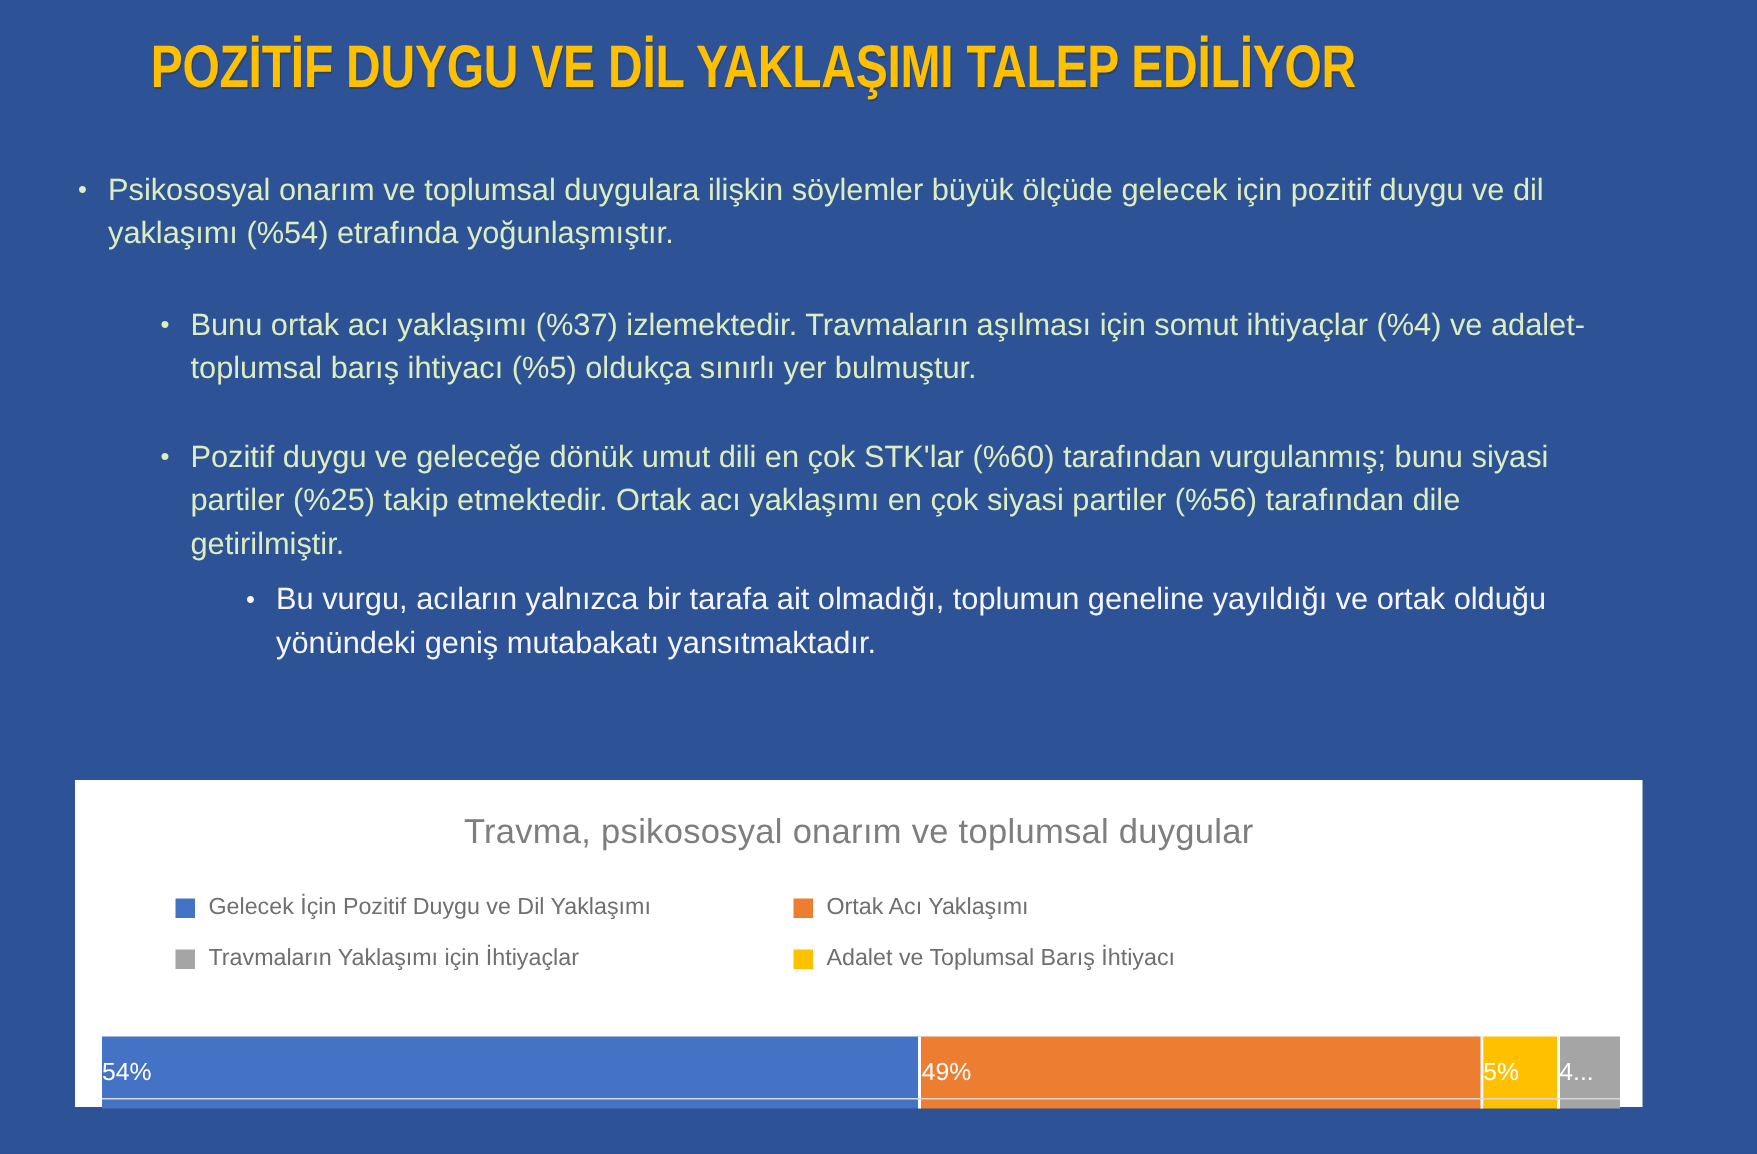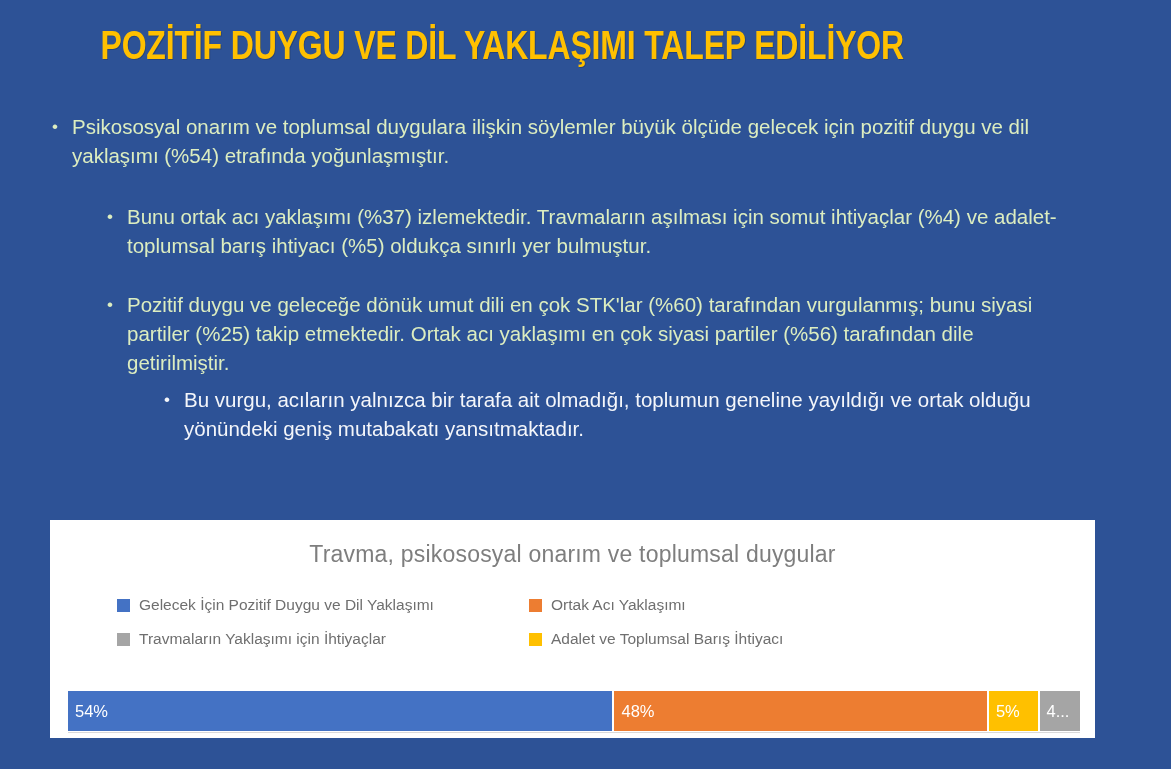--- a/index.html
+++ b/index.html
@@ -133,25 +133,24 @@
     top: 171px;
     width: 1012px;
     height: 40px;
   }
   .bar {
     display: flex;
     width: 100%;
     height: 40px;
   }
   .seg {
-    height: 40px;
+    height: 48px;
     display: flex;
     align-items: center;
     box-sizing: border-box;
-    padding-left: 7px;
     overflow: hidden;
     border-right: 2px solid #FFFFFF;
   }
   .seg:last-child { border-right: none; }
   .seg-label {
     color: #FFFFFF;
     font-size: 16.5px;
     line-height: 20px;
     white-space: nowrap;
   }
@@ -229,21 +228,21 @@
         </div>
       </div>
     </div>
 
     <div class="bar-wrap">
       <div class="bar">
         <div class="seg" style="background:#4472C4; width:54%">
           <span class="seg-label">54%</span>
         </div>
         <div class="seg" style="background:#ED7D31; width:37%">
-          <span class="seg-label">48%</span>
+          <span class="seg-label">49%</span>
         </div>
         <div class="seg" style="background:#FFC000; width:5%">
           <span class="seg-label">5%</span>
         </div>
         <div class="seg" style="background:#A5A5A5; width:4%">
           <span class="seg-label">4...</span>
         </div>
       </div>
     </div>
 

